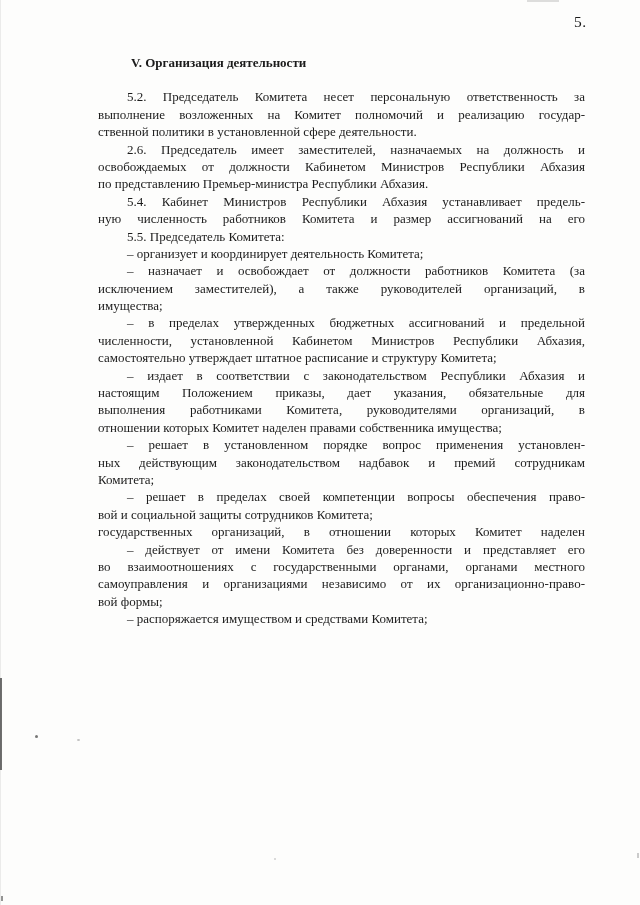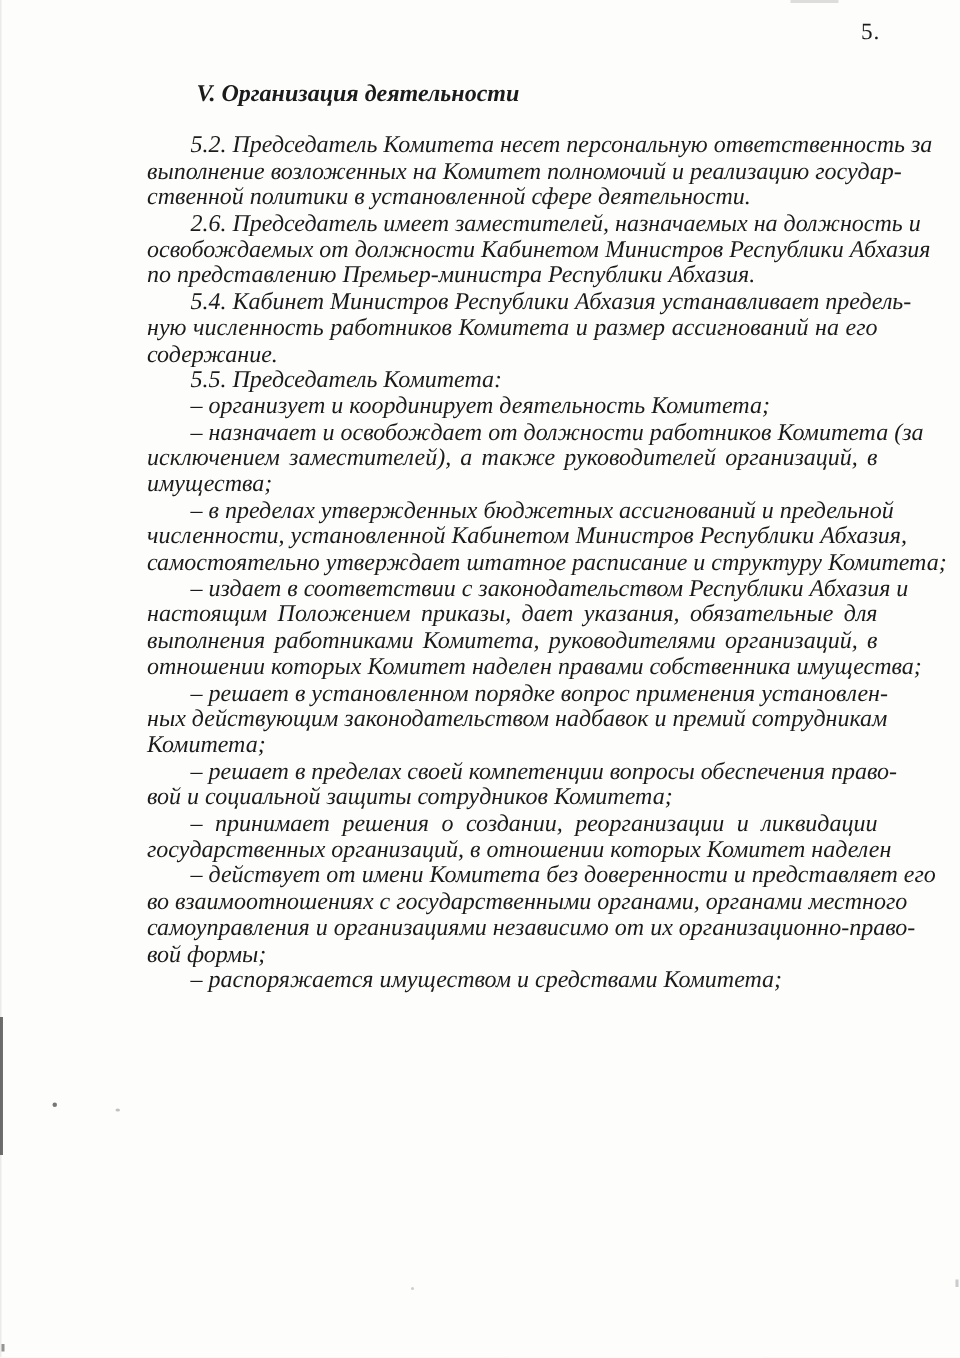--- a/index.html
+++ b/index.html
@@ -23,27 +23,26 @@
   }
   .content {
     position: absolute;
     left: 98px; top: 54px;
     width: 487px;
     filter: blur(0.22px);
   }
   .block { margin: 0; padding: 0; }
   .block.heading { font-weight: bold; margin-bottom: 17px; }
   .line {
-    font-size: 16px;
+    font-size: 13px;
     line-height: 17.4px;
     height: 17.4px;
     white-space: nowrap;
     text-align: justify;
     text-align-last: justify;
-    font-style: italic;
   }
   .line.first { text-indent: 29px; }
   .line.last  { text-align-last: left; }
   .block.heading .line { text-indent: 33px; text-align-last: left; }
   
   .artifact { position: absolute; pointer-events: none; }
   .edge-strip { left: 0; top: 678px; width: 2px; height: 92px; background: #3f3f3f; opacity: 0.75; }
   .edge-faint { left: 0; top: 0; width: 1px; height: 905px; background: #999; opacity: 0.18; }
   .speck-1 { left: 35px; top: 735px; width: 3px; height: 3px; background: #555; border-radius: 50%; opacity: 0.8; }
   .speck-2 { left: 77px; top: 739px; width: 3px; height: 2px; background: #999; border-radius: 50%; opacity: 0.6; }
@@ -68,21 +67,20 @@
         <div class="line last">ственной политики в установленной сфере деятельности.</div>
       </div>
       <div class="block paragraph">
         <div class="line first">2.6. Председатель имеет заместителей, назначаемых на должность и</div>
         <div class="line">освобождаемых от должности Кабинетом Министров Республики Абхазия</div>
         <div class="line last">по представлению Премьер-министра Республики Абхазия.</div>
       </div>
       <div class="block paragraph">
         <div class="line first">5.4. Кабинет Министров Республики Абхазия устанавливает предель-</div>
         <div class="line">ную численность работников Комитета и размер ассигнований на его</div>
-        <div class="line last">содержание.</div>
       </div>
       <div class="block paragraph">
         <div class="line first last">5.5. Председатель Комитета:</div>
       </div>
       <div class="block paragraph">
         <div class="line first last">– организует и координирует деятельность Комитета;</div>
       </div>
       <div class="block paragraph">
         <div class="line first">– назначает и освобождает от должности работников Комитета (за</div>
         <div class="line">исключением заместителей), а также руководителей организаций, в</div>
@@ -102,21 +100,20 @@
       <div class="block paragraph">
         <div class="line first">– решает в установленном порядке вопрос применения установлен-</div>
         <div class="line">ных действующим законодательством надбавок и премий сотрудникам</div>
         <div class="line last">Комитета;</div>
       </div>
       <div class="block paragraph">
         <div class="line first">– решает в пределах своей компетенции вопросы обеспечения право-</div>
         <div class="line last">вой и социальной защиты сотрудников Комитета;</div>
       </div>
       <div class="block paragraph">
-        <div class="line first">– принимает решения о создании, реорганизации и ликвидации</div>
         <div class="line">государственных организаций, в отношении которых Комитет наделен</div>
       </div>
       <div class="block paragraph">
         <div class="line first">– действует от имени Комитета без доверенности и представляет его</div>
         <div class="line">во взаимоотношениях с государственными органами, органами местного</div>
         <div class="line">самоуправления и организациями независимо от их организационно-право-</div>
         <div class="line last">вой формы;</div>
       </div>
       <div class="block paragraph">
         <div class="line first last">– распоряжается имуществом и средствами Комитета;</div>

